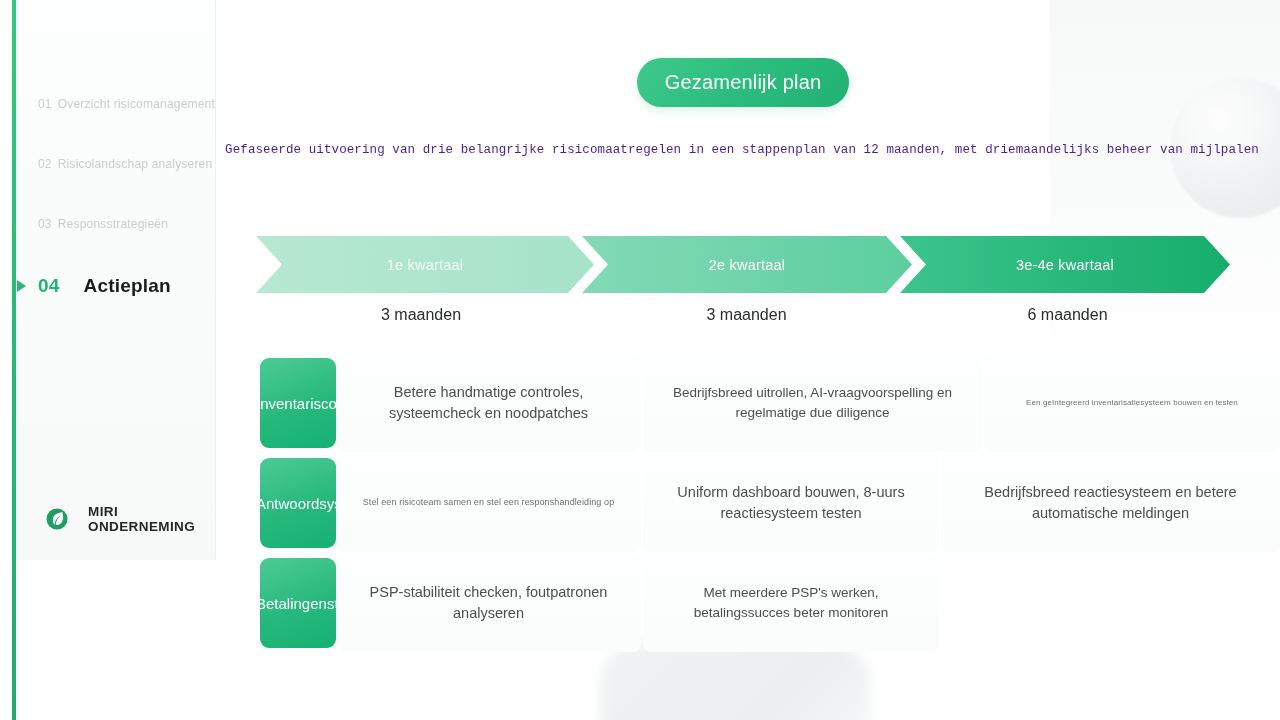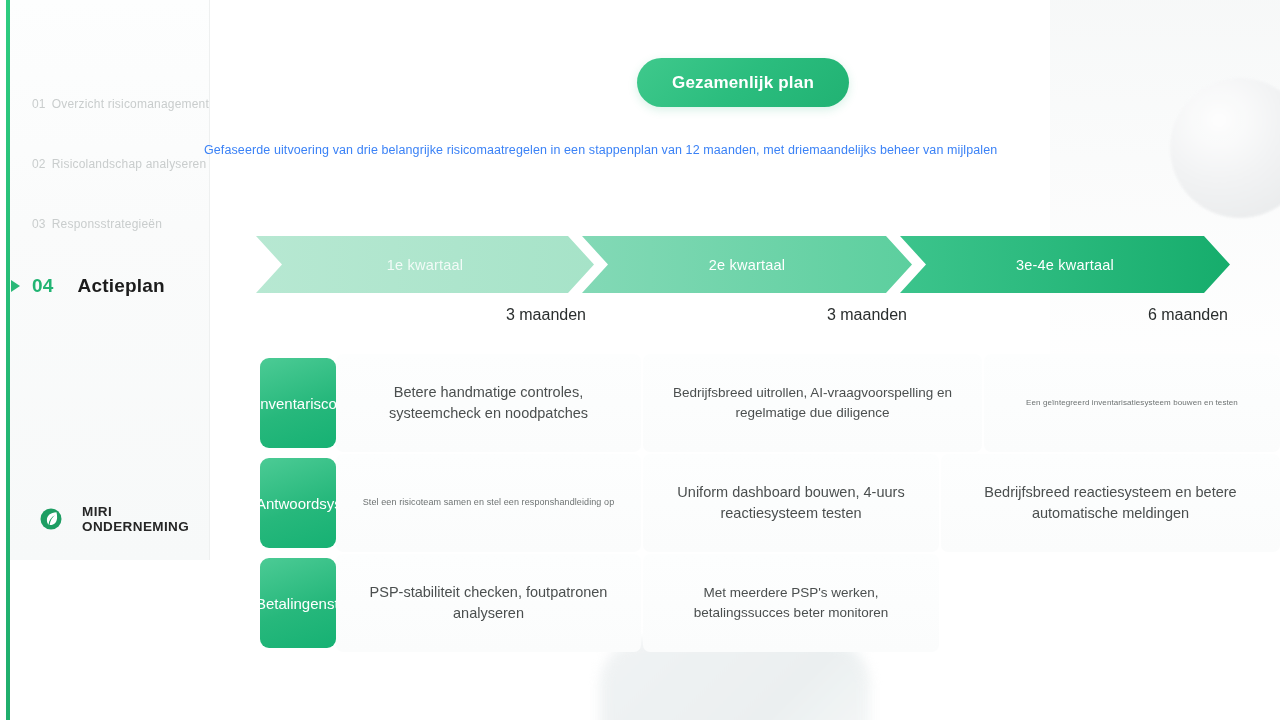--- a/index.html
+++ b/index.html
@@ -25,21 +25,21 @@
     filter:blur(6px);
     opacity:.85;
   }
   .bg-soft-right {
     position:absolute; right:0; top:0; width:230px; height:720px;
     background:linear-gradient(180deg, rgba(244,246,246,.75) 0%, rgba(255,255,255,0) 55%);
   }
 
   
   .sidebar {
-    position:absolute; left:6px; top:0; width:204px; height:560px;
+    position:absolute; left:12px; top:0; width:204px; height:560px;
     background:linear-gradient(180deg,#fdfefe 0%, #fafbfb 40%, #f7f9f9 100%);
     border-right:1px solid #eef0f0;
     padding-left:36px;
   }
   .sidebar-accent {
     position:absolute; left:0; top:0; width:4px; height:720px;
     background:linear-gradient(180deg,#2ecc80 0%, #24b874 55%, #1fae6c 100%);
   }
   .nav { position:absolute; left:0; top:74px; width:204px; }
   .nav-item {
@@ -82,25 +82,25 @@
   .main { position:absolute; left:204px; top:0; width:1076px; height:720px; }
 
   .title-pill {
     position:absolute; left:433px; top:58px;
     width:212px; height:49px;
     border-radius:26px;
     background:linear-gradient(135deg,#3fc98c 0%, #2bbd7e 50%, #21b273 100%);
     display:flex; align-items:center; justify-content:center;
     box-shadow:0 3px 10px rgba(40,180,120,.18);
   }
-  .title-pill span { color:#ffffff; font-size:17px; letter-spacing:.2px;font-weight:bold; }
+  .title-pill span { color:#ffffff; font-size:20px; letter-spacing:.2px; }
 
   .subtitle {
     position:absolute; left:0; top:143px; width:1076px;
-    text-align:left; font-size:12.5px; color:#3b82f6; letter-spacing:.1px;
+    text-align:center; font-size:12.5px; color:#4c1d95; letter-spacing:.1px;font-family:Liberation Mono, monospace;
   }
 
   
   .chevrons {
     position:absolute; left:52px; top:236px; width:972px; height:57px;
     display:flex;
   }
   .chev {
     position:relative; height:57px;
     display:flex; align-items:center; justify-content:center;
@@ -109,21 +109,21 @@
   }
   .chev:first-child { clip-path:polygon(0 0, calc(100% - 26px) 0, 100% 50%, calc(100% - 26px) 100%, 0 100%, 26px 50%); }
   .chev-1 { width:338px; background:linear-gradient(90deg,#b7e8d2 0%, #a6e3c8 100%);justify-content:center; }
   .chev-2 { width:330px; background:linear-gradient(90deg,#83d9b6 0%, #5ccf9e 100%); }
   .chev-3 { width:330px; background:linear-gradient(90deg,#3cc48c 0%, #16ad6c 100%); }
   .chev span { color:#ffffff; font-size:14.5px; letter-spacing:.2px; }
   .chev-1 span { color:#f2fbf7; }
 
   
   .durations { position:absolute; left:52px; top:306px; width:972px; height:28px; display:flex; }
-  .dur { flex:1; text-align:right; font-size:16px; color:#2a2e2e; }
+  .dur { flex:1; text-align:center; font-size:16px; color:#2a2e2e; }
   .dur.d1 { flex:0 0 330px; }
   .dur.d2 { flex:0 0 321px; }
   .dur.d3 { flex:1; }
 
   
   .grid { position:absolute; left:52px; top:354px; width:1024px; }
   .row {
     position:relative;
     height:98px;
     display:flex;
@@ -261,21 +261,21 @@
 
     <div class="row">
       <div class="row-label">
         <span>Antwoordsysteem</span>
       </div>
       <div class="cells">
         <div class="cell c1">
           <span class="txt sz-xs">Stel een risicoteam samen en stel een responshandleiding op</span>
         </div>
         <div class="cell c2">
-          <span class="txt sz-lg">Uniform dashboard bouwen, 4-uurs reactiesysteem testen</span>
+          <span class="txt sz-lg">Uniform dashboard bouwen, 8-uurs reactiesysteem testen</span>
         </div>
         <div class="cell c3">
           <span class="txt sz-lg">Bedrijfsbreed reactiesysteem en betere automatische meldingen</span>
         </div>
       </div>
     </div>
 
     <div class="row">
       <div class="row-label">
         <span>Betalingenstabiliseren</span>

